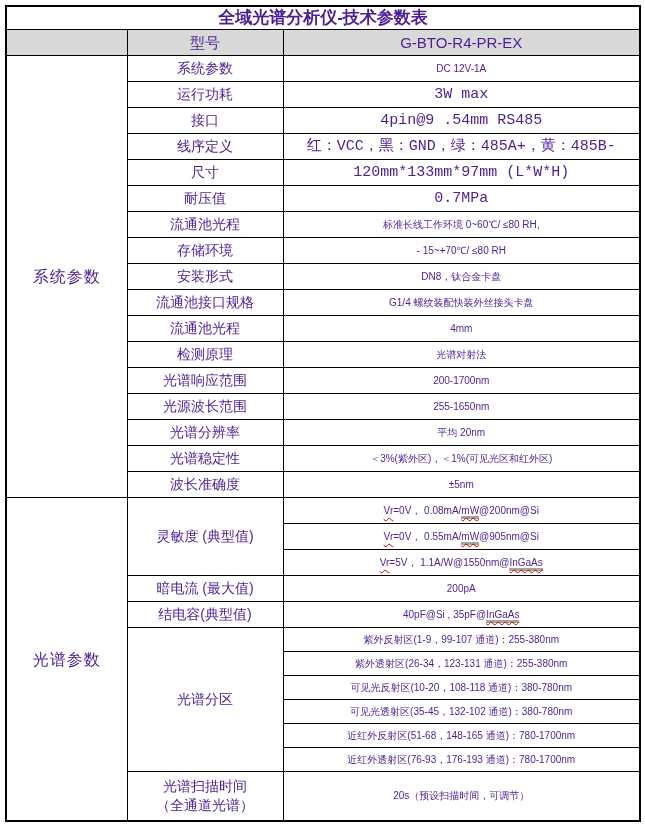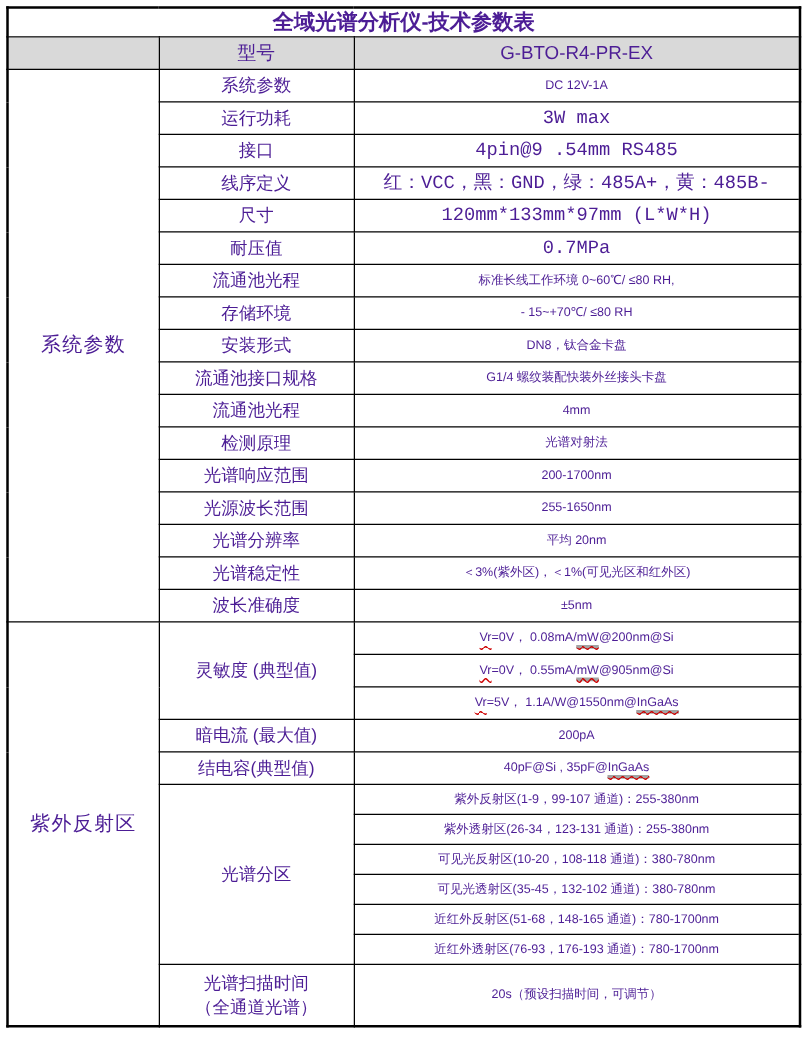--- a/index.html
+++ b/index.html
@@ -126,21 +126,21 @@
   <tr>
     <td class="label">光谱稳定性</td>
     <td>＜3%(紫外区)，＜1%(可见光区和红外区)</td>
   </tr>
   <tr>
     <td class="label">波长准确度</td>
     <td>±5nm</td>
   </tr>
 
   <tr>
-    <td class="group" rowspan="12">紫外反射区</td>
+    <td class="group" rowspan="12">光谱参数</td>
     <td class="label" rowspan="3">灵敏度 (典型值)</td>
     <td>
       <span class="wavy">Vr</span><span>=0V， 0.08mA/</span><span class="u"><span class="wavy">mW</span></span><span>@200nm@Si</span>
     </td>
   </tr>
   <tr>
     <td>
       <span class="wavy">Vr</span><span>=0V， 0.55mA/</span><span class="u"><span class="wavy">mW</span></span><span>@905nm@Si</span>
     </td>
   </tr>

